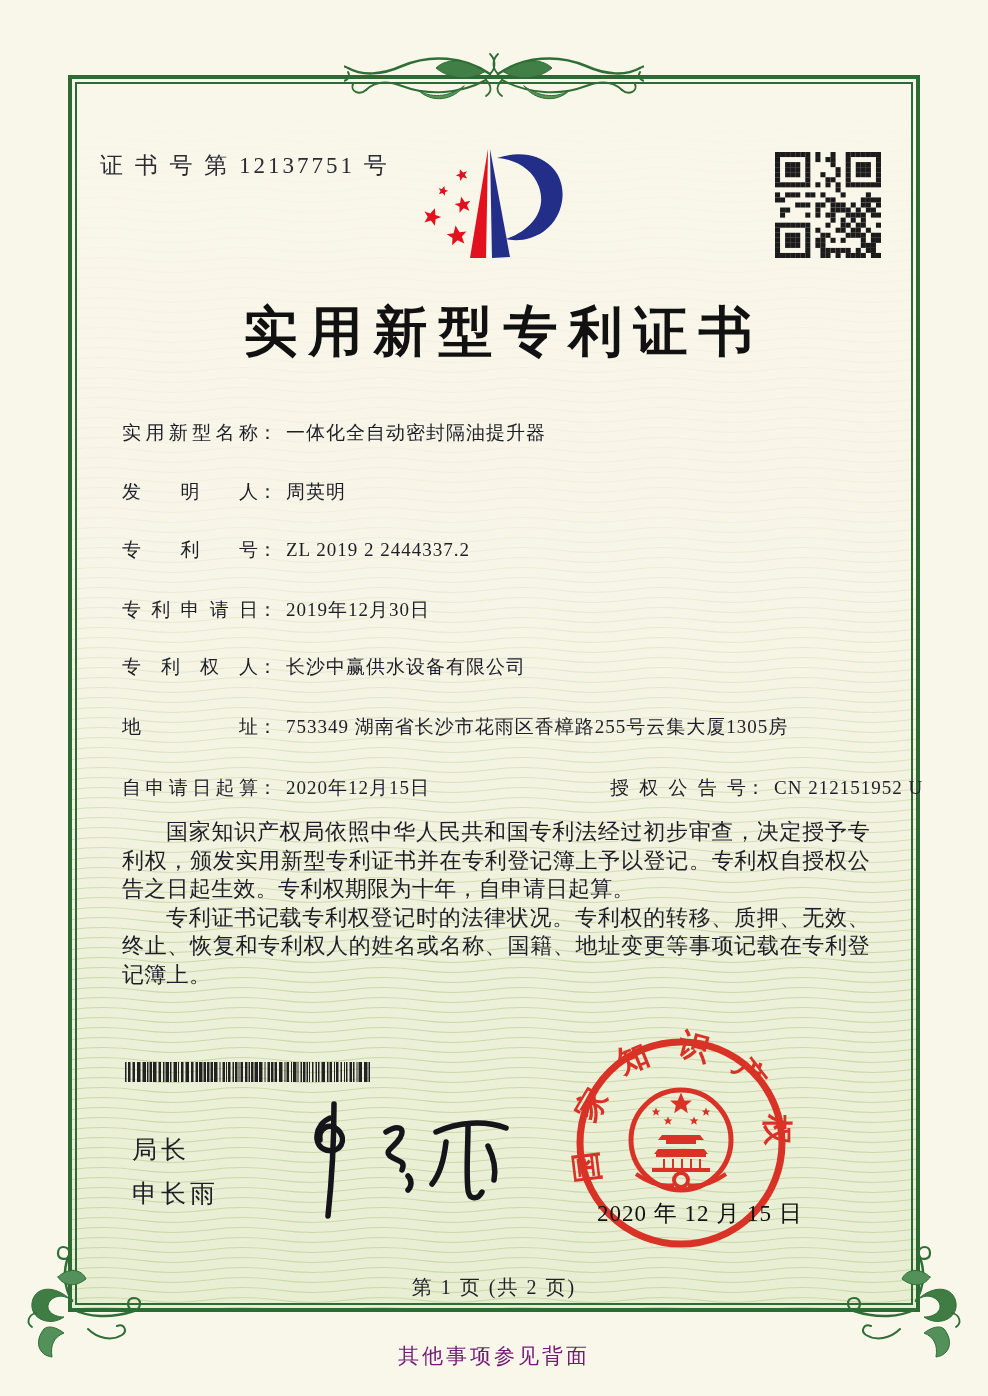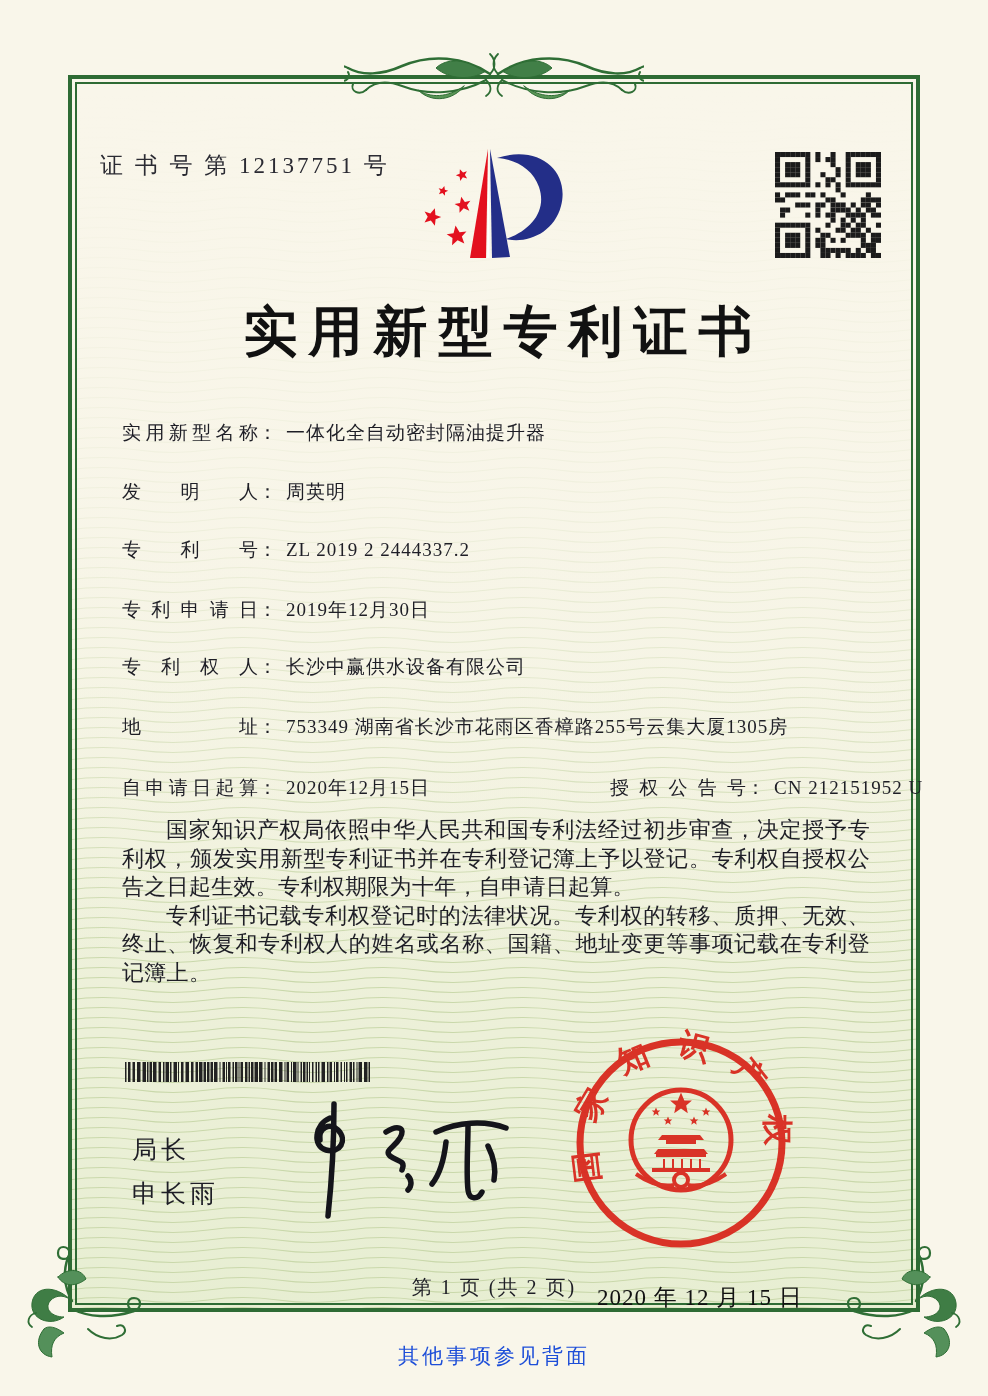--- a/index.html
+++ b/index.html
@@ -17,30 +17,30 @@
   .logo{position:absolute;left:400px;top:138px;width:225px;height:152px;}
   .qr{position:absolute;left:775px;top:152px;width:106px;height:106px;}
   .title{position:absolute;left:0;top:296px;width:100%;text-align:center;font-size:54px;
          font-weight:700;letter-spacing:11px;padding-left:19px;box-sizing:border-box;color:#111;}
   .frow{position:absolute;left:122px;font-size:19px;white-space:nowrap;color:#1e1e26;}
   .flabel{display:inline-block;width:136px;text-align:justify;text-align-last:justify;
           text-justify:inter-character;vertical-align:bottom;}
   .colon{display:inline-block;margin-right:9px;}
   .fvalue{letter-spacing:1px;}
   .grant-no{position:absolute;left:488px;top:0;}
-  .paras{position:absolute;left:122px;top:818px;width:748px;font-family:Liberation Mono, monospace;}
+  .paras{position:absolute;left:122px;top:818px;width:748px;}
   .paras p{margin:0;font-size:22px;line-height:28.5px;text-indent:2em;text-align:justify;letter-spacing:.3px;}
   .barcode{position:absolute;left:125px;top:1062px;width:246px;height:20px;}
   .signer-title{position:absolute;left:132px;top:1133px;font-size:25px;letter-spacing:4px;}
   .signer-name{position:absolute;left:132px;top:1177px;font-size:25px;letter-spacing:4px;}
   .signature{position:absolute;left:268px;top:1098px;width:250px;height:125px;}
   .seal{position:absolute;left:566px;top:1028px;width:230px;height:230px;opacity:.93;}
-  .seal-date{position:absolute;left:597px;top:1282px;font-size:23px;letter-spacing:1px;color:#111;z-index:5;}
+  .seal-date{position:absolute;left:597px;top:1198px;font-size:23px;letter-spacing:1px;color:#111;z-index:5;}
   .page-info{position:absolute;left:0;top:1274px;width:100%;text-align:center;font-size:20px;letter-spacing:2px;}
-  .back-note{position:absolute;left:0;top:1342px;width:100%;text-align:center;font-size:21px;letter-spacing:3px;color:#1d4ed8;}
+  .back-note{position:absolute;left:0;top:1342px;width:100%;text-align:center;font-size:21px;letter-spacing:3px;color:#701a75;}
   .seal-ring-text{font-size:31px;font-weight:700;letter-spacing:25px;fill:#d8251a;
                   font-family:"Liberation Serif","DejaVu Serif",serif;}
 </style>
 </head>
 <body>
 
 <div class="page">
 
   <svg class="bg-svg" viewBox="0 0 852 1237" preserveAspectRatio="none">
     <defs>

